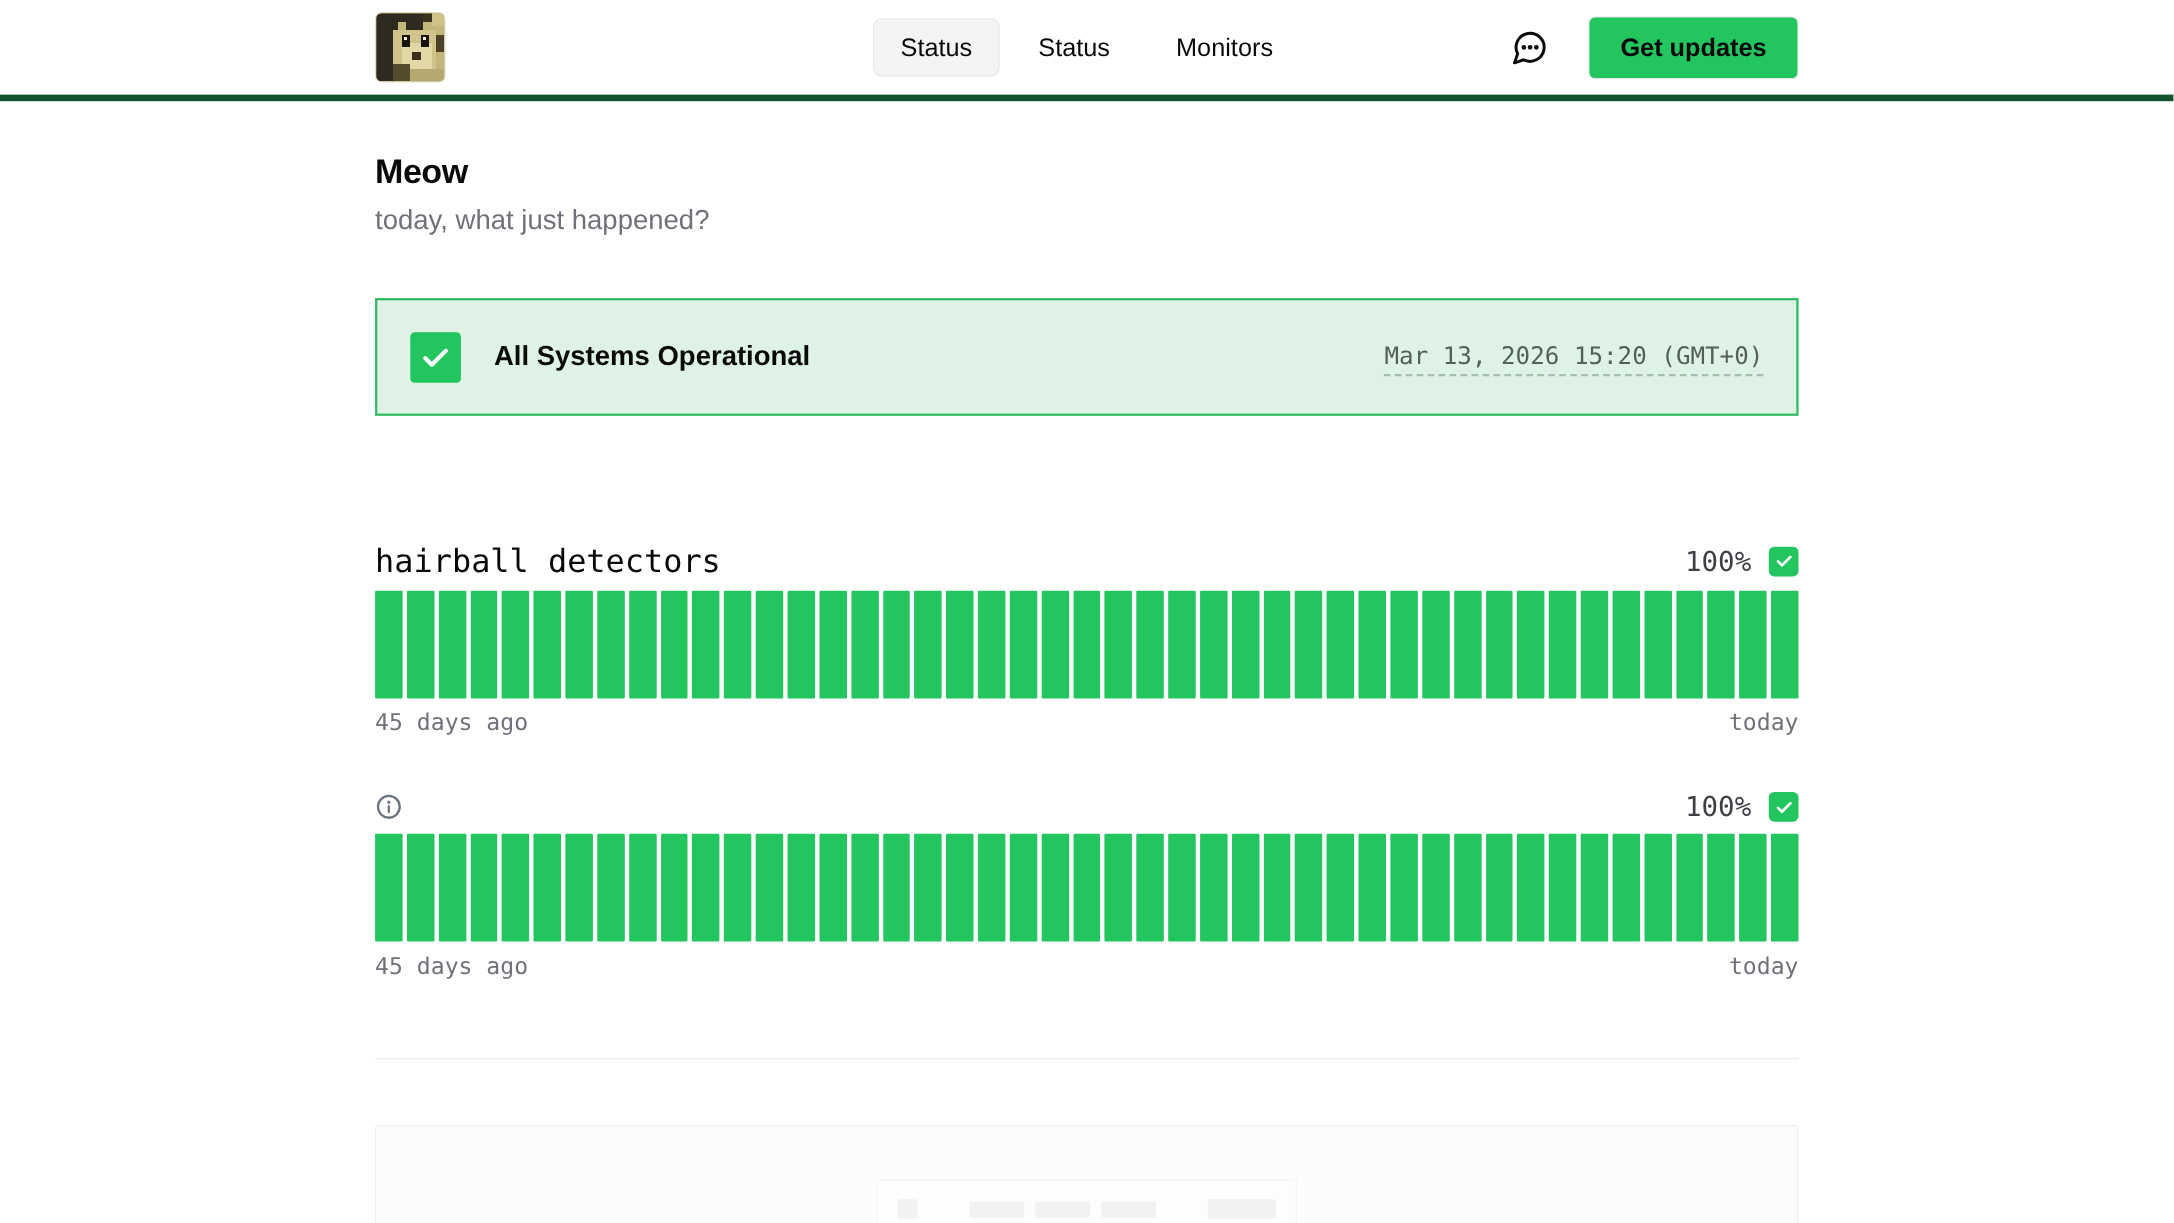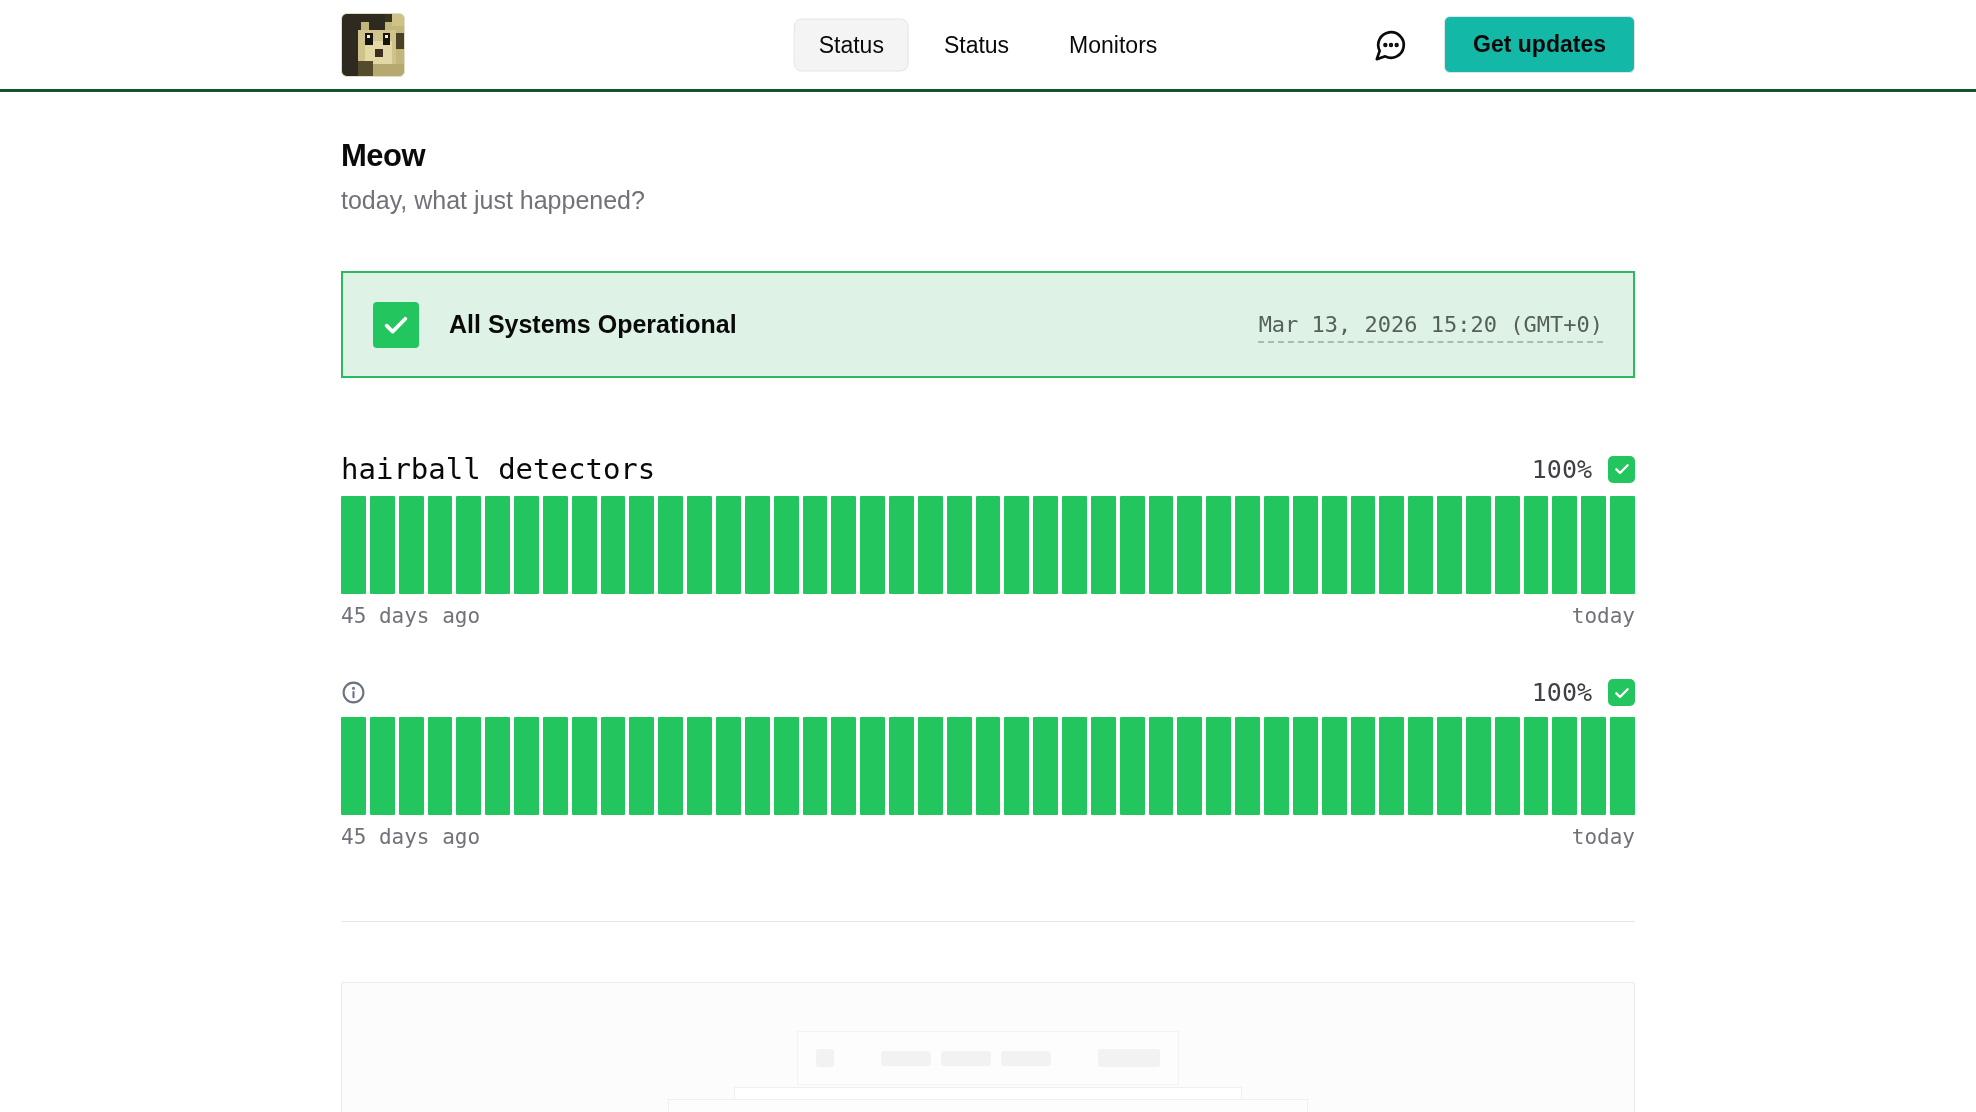--- a/index.html
+++ b/index.html
@@ -1,35 +1,35 @@
 <!DOCTYPE html>
 <html><head>
 <meta charset="utf-8">
 <style>
   * { margin:0; padding:0; box-sizing:border-box; }
   html,body { width:1976px; height:1112px; overflow:hidden; background:#ffffff;
     font-family:"Liberation Sans", sans-serif; color:#0a0a0a; }
 
   
-  .nav { height:92px; border-bottom:3px solid #14532d; }
+  .nav { height:92px; border-bottom:6px solid #14532d; }
   .nav-inner { width:1294px; height:100%; margin:0 auto; position:relative;
     display:flex; align-items:center; justify-content:space-between; }
   .logo-btn { width:64px; height:64px; border-radius:6px; overflow:hidden;
     border:1px solid #e2ddc8; background:#c3b67b; cursor:pointer; flex:0 0 auto; }
   .logo-btn svg { display:block; width:100%; height:100%; }
   .tabs { position:absolute; left:50%; top:50%; transform:translate(-50%,-50%);
     display:flex; align-items:center; gap:10px; }
   .tab { font-family:inherit; font-size:23px; font-weight:500; color:#09090b;
     background:transparent; border:1px solid transparent; border-radius:8px;
     padding:12px 24px; cursor:pointer; }
   .tab.active { background:#f4f4f5; border-color:#e4e4e7; }
   .nav-right { display:flex; align-items:center; gap:36px; }
   .chat-btn { background:none; border:none; cursor:pointer; display:flex; align-items:center; }
   .get-updates { font-family:inherit; font-size:23px; font-weight:600; color:#09090b;
-    background:#14b8a6; border:1px solid #e4e4e7; border-radius:6px;
+    background:#22c55e; border:1px solid #e4e4e7; border-radius:6px;
     padding:14px 28px; cursor:pointer; }
 
   
   .main { width:1294px; margin:0 auto; }
   .page-header { margin-top:46px; }
   .page-title { font-size:31px; font-weight:700; letter-spacing:-0.5px; }
   .page-subtitle { margin-top:12px; font-size:25px; color:#71717a; }
 
   
   .banner { margin-top:56px; height:107px; border:2px solid #2eb961; background:#def2e6;
@@ -38,21 +38,21 @@
     align-items:center; justify-content:center; flex:0 0 auto; }
   .check-lg { width:46px; height:46px; }
   .check-sm { width:27px; height:27px; border-radius:5px; }
   .banner-label { margin-left:30px; font-size:25px; font-weight:700; color:#0a0a0a; }
   .banner-date { margin-left:auto; font-family:"DejaVu Sans Mono", monospace;
     font-size:22px; color:#556058; cursor:pointer; background:none; border:none;
     text-decoration:underline; text-decoration-style:dashed;
     text-decoration-color:#a3bfae; text-underline-offset:9px; }
 
   
-  .monitor { margin-top:74px; }
+  .monitor { margin-top:115px; }
   .monitor + .monitor { margin-top:50px; }
   .monitor-header { display:flex; align-items:center; }
   .monitor-name { font-family:"DejaVu Sans Mono", monospace; font-size:29px;
     color:#09090b; display:flex; align-items:center; gap:16px; }
   .info-btn { background:none; border:none; cursor:pointer; display:flex; align-items:center; }
   .monitor-meta { margin-left:auto; display:flex; align-items:center; gap:16px; }
   .uptime { font-family:"DejaVu Sans Mono", monospace; font-size:25px; color:#3f3f46; }
   .bars { display:flex; gap:4px; height:98px; margin-top:10px; }
   .bar { flex:1 1 0; background:#22c55e; border-radius:1px; cursor:pointer; }
   .range { display:flex; justify-content:space-between; margin-top:10px;

